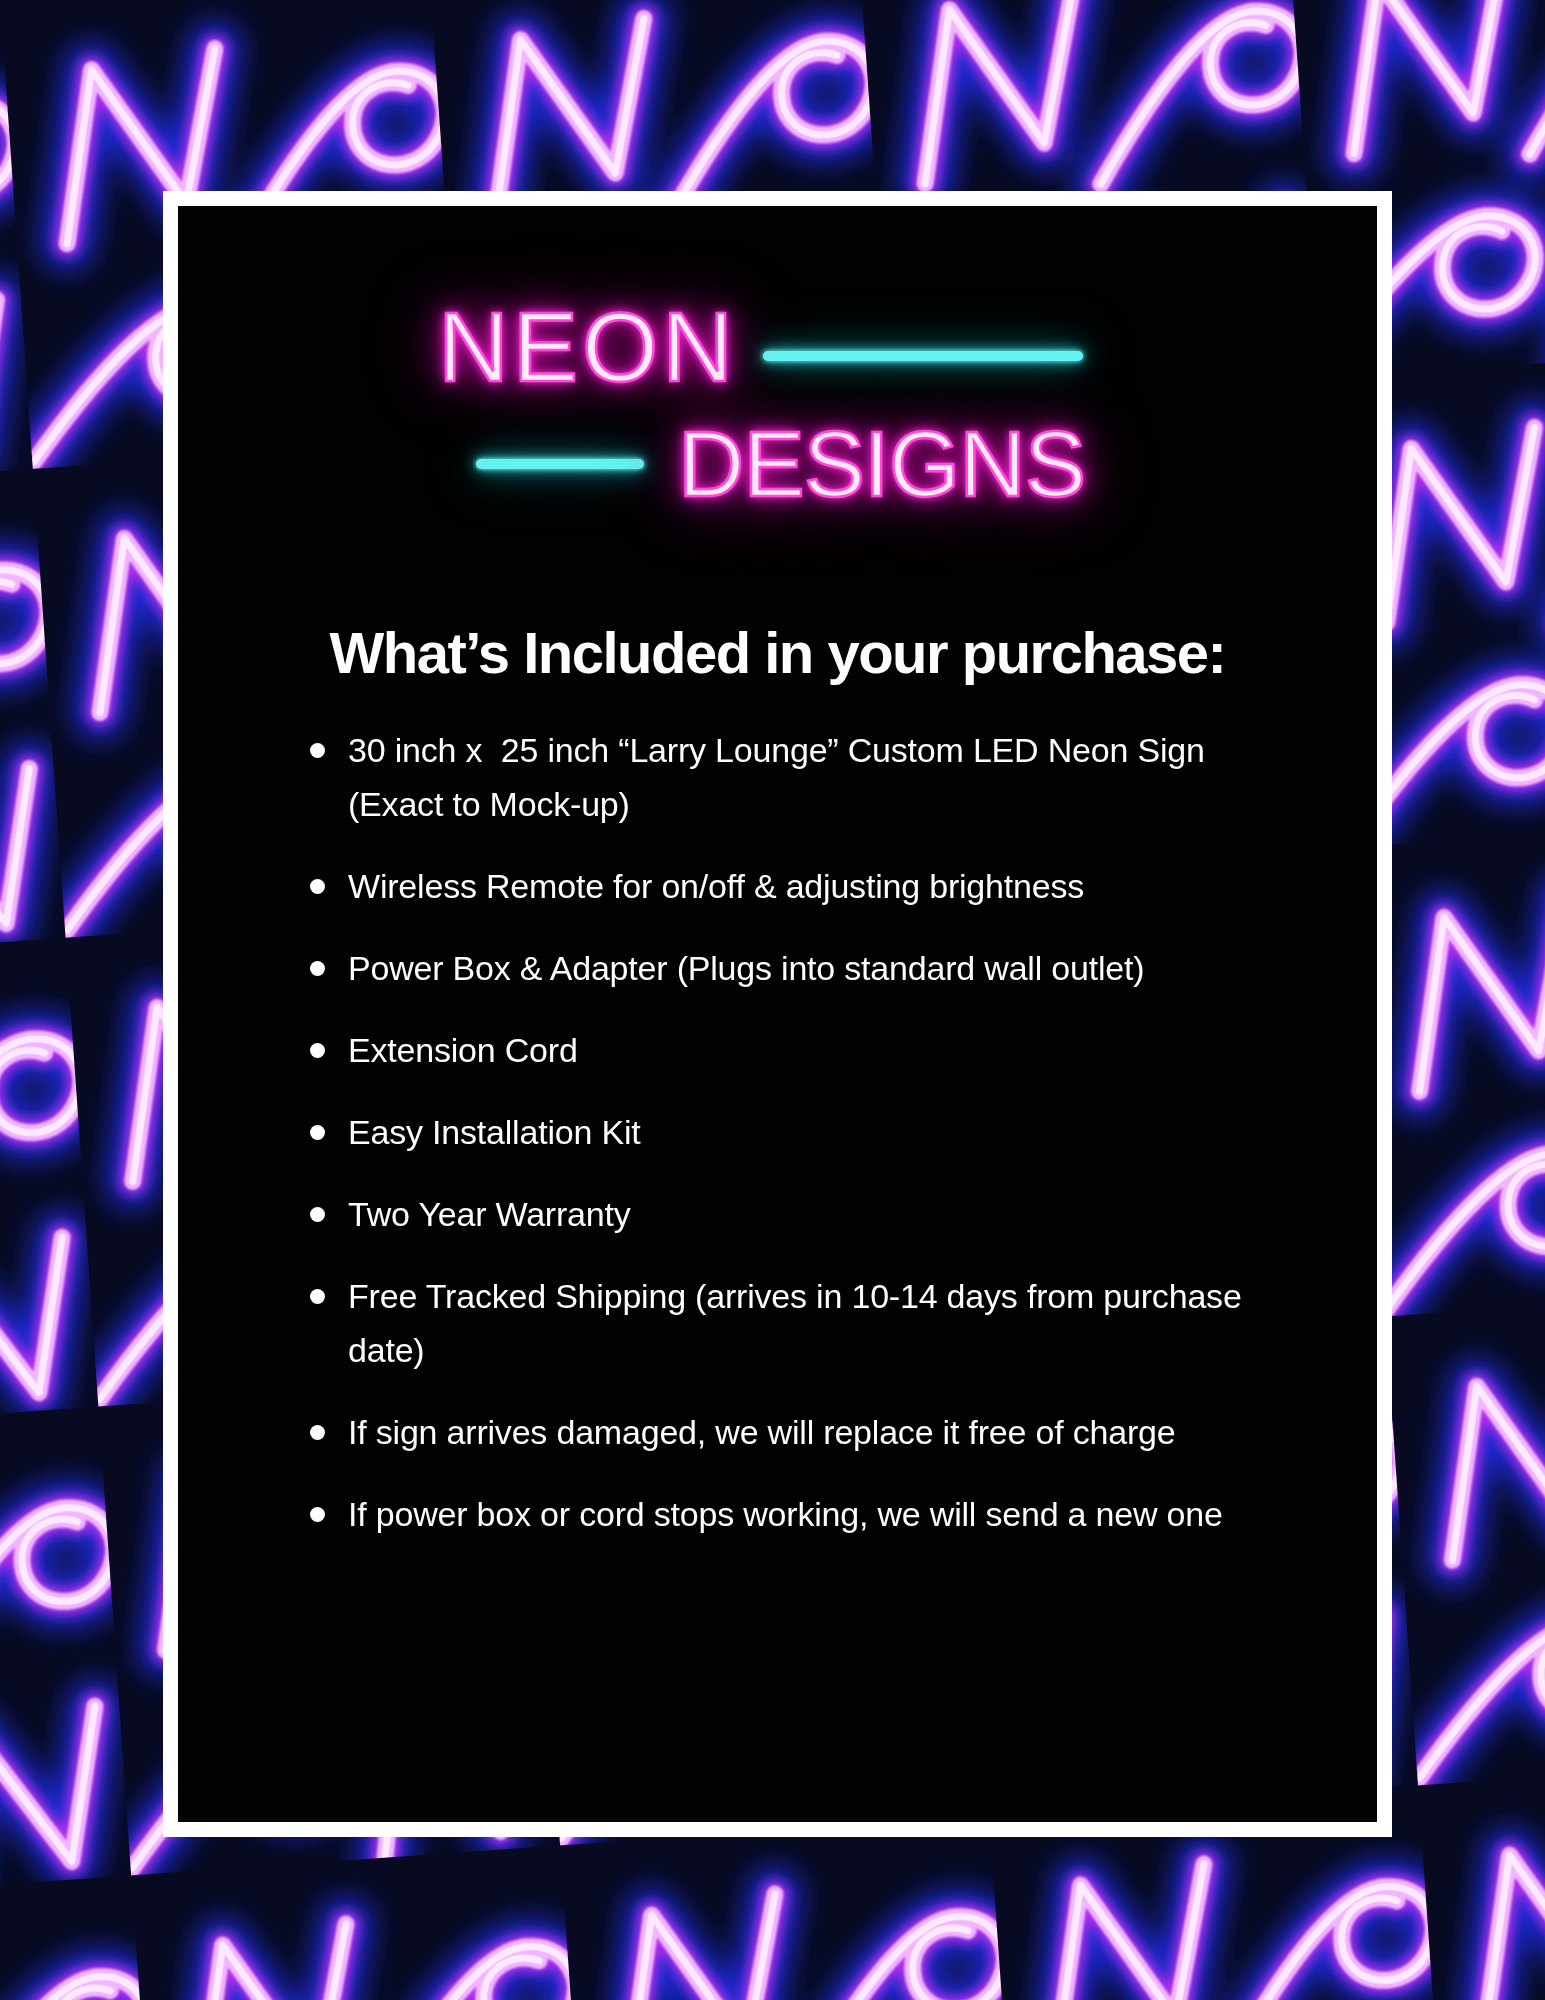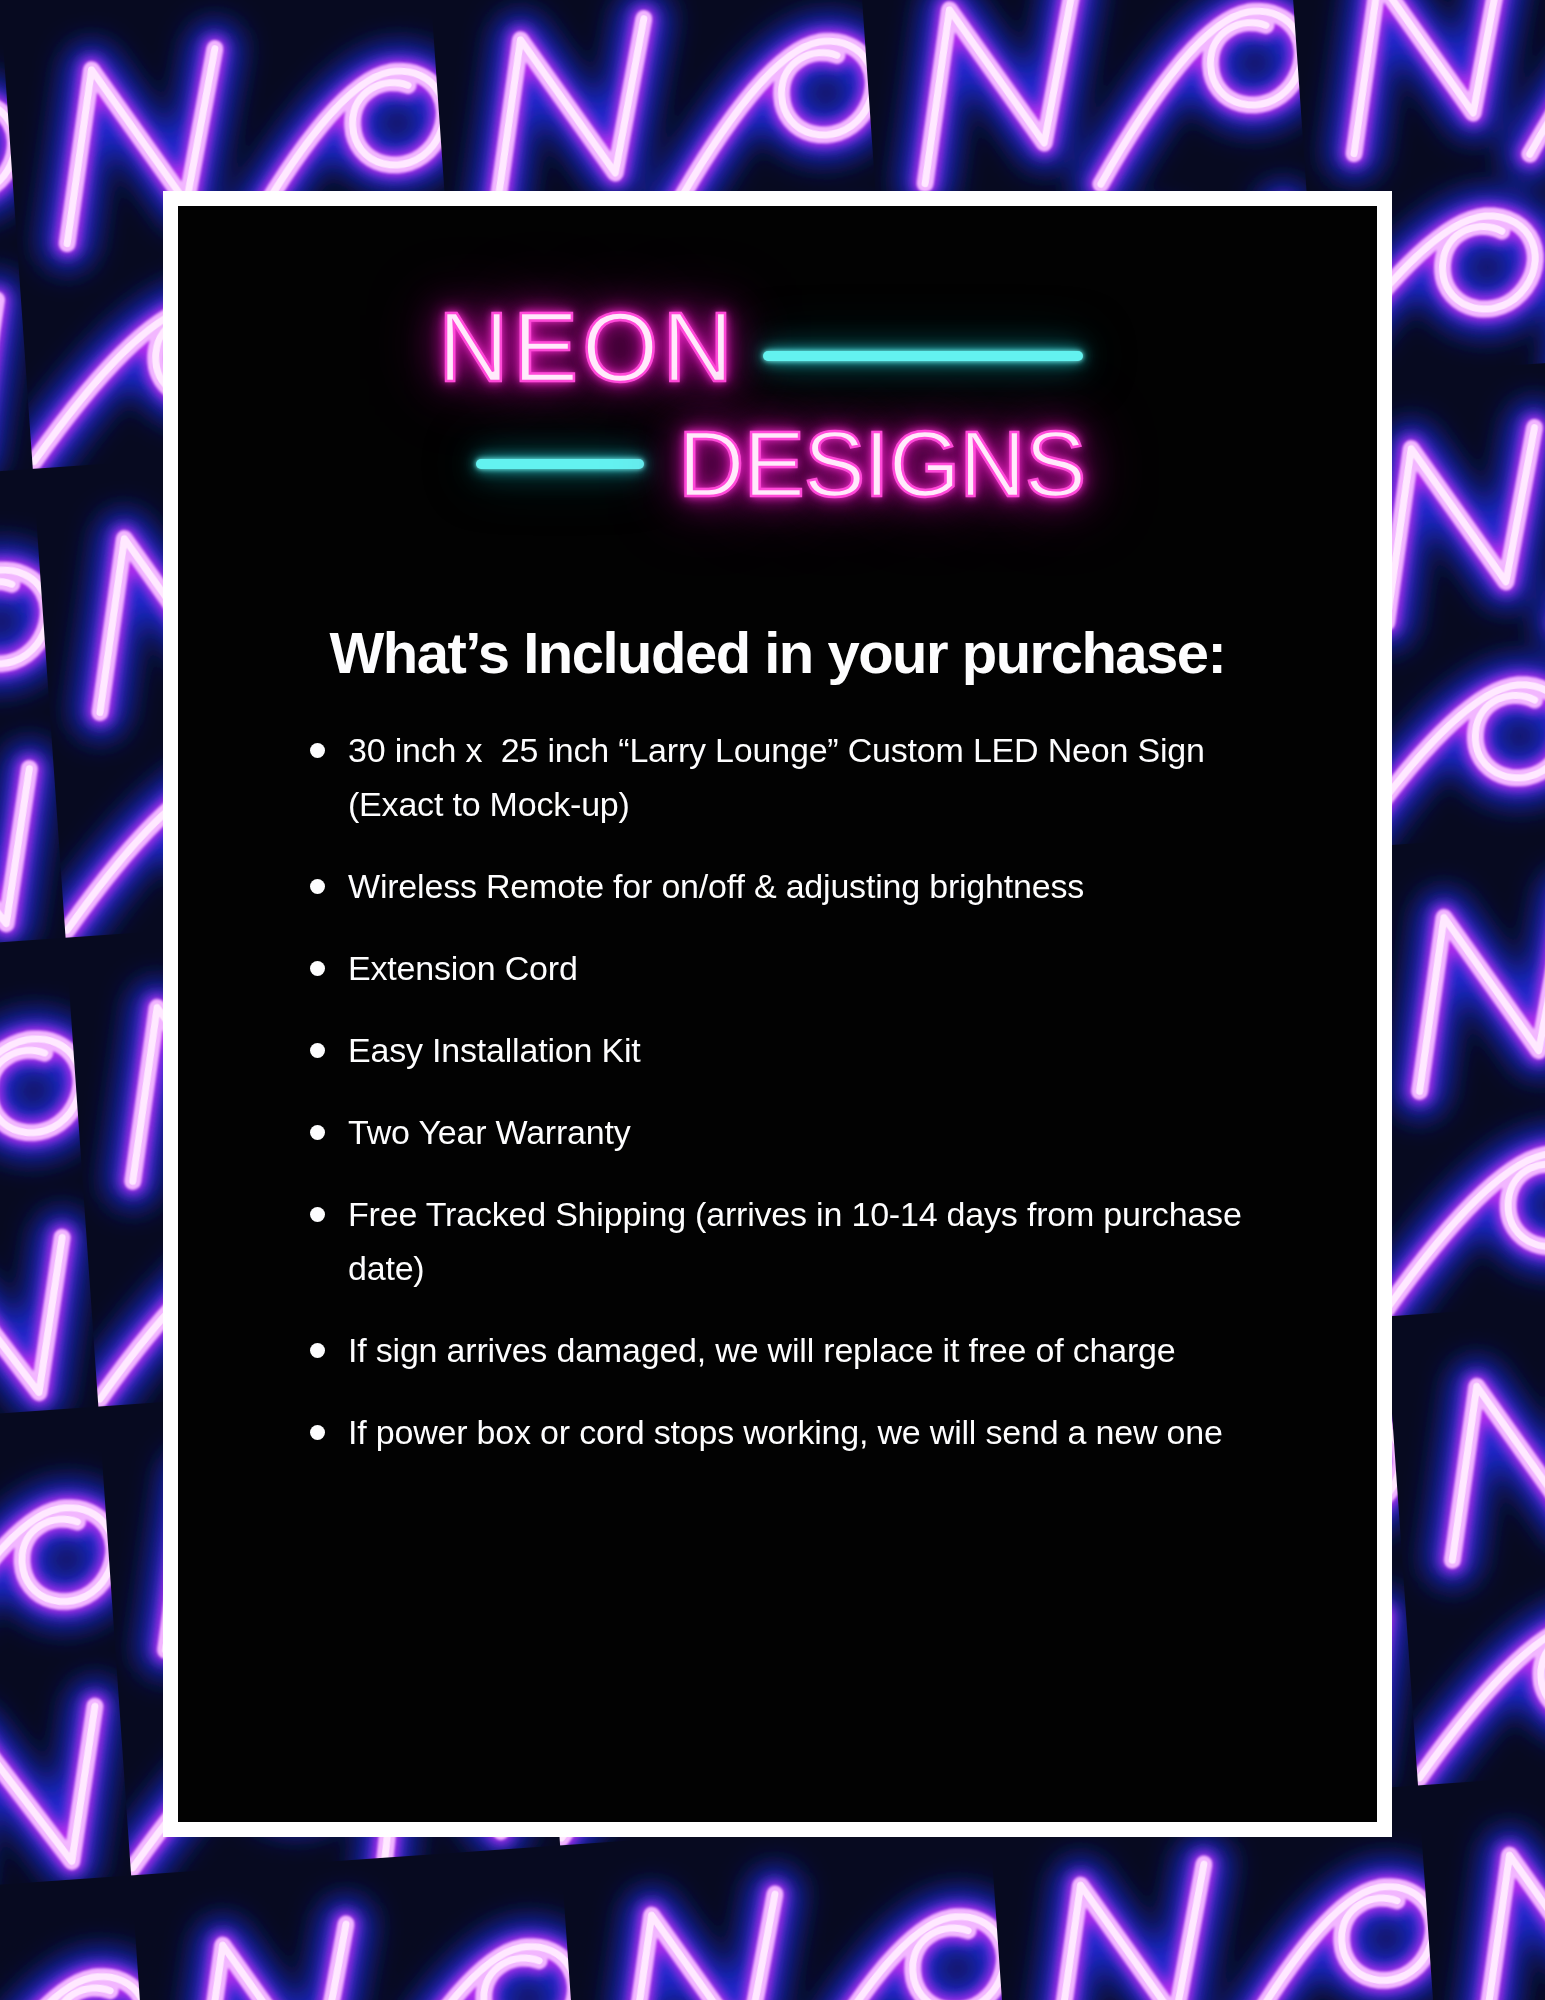--- a/index.html
+++ b/index.html
@@ -117,20 +117,21 @@
         <span class="teal-dash dash-bottom"></span>
         <span class="neon-word neon-word-2">DESIGNS</span>
       </div>
     </div>
 
     <div id="heading">What’s Included in your purchase:</div>
 
     <ul id="included-list">
       <li>30 inch x  25 inch “Larry Lounge” Custom LED Neon Sign (Exact to Mock-up)</li>
       <li>Wireless Remote for on/off &amp; adjusting brightness</li>
+      <li>Power Box &amp; Adapter (Plugs into standard wall outlet)</li>
       <li>Extension Cord</li>
       <li>Easy Installation Kit</li>
       <li>Two Year Warranty</li>
       <li>Free Tracked Shipping (arrives in 10-14 days from purchase date)</li>
       <li>If sign arrives damaged, we will replace it free of charge</li>
       <li>If power box or cord stops working, we will send a new one</li>
     </ul>
 
   </div>
 </div>

